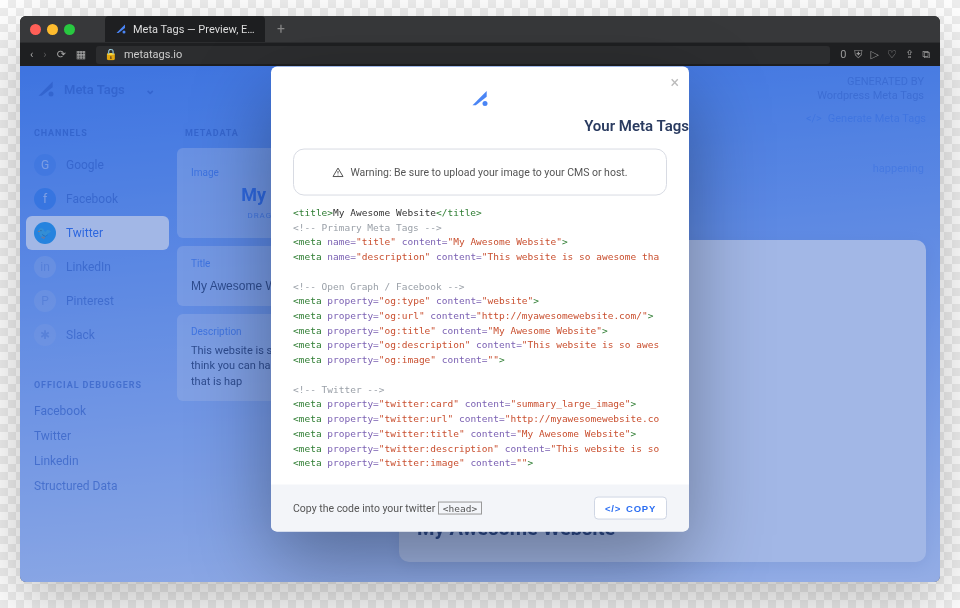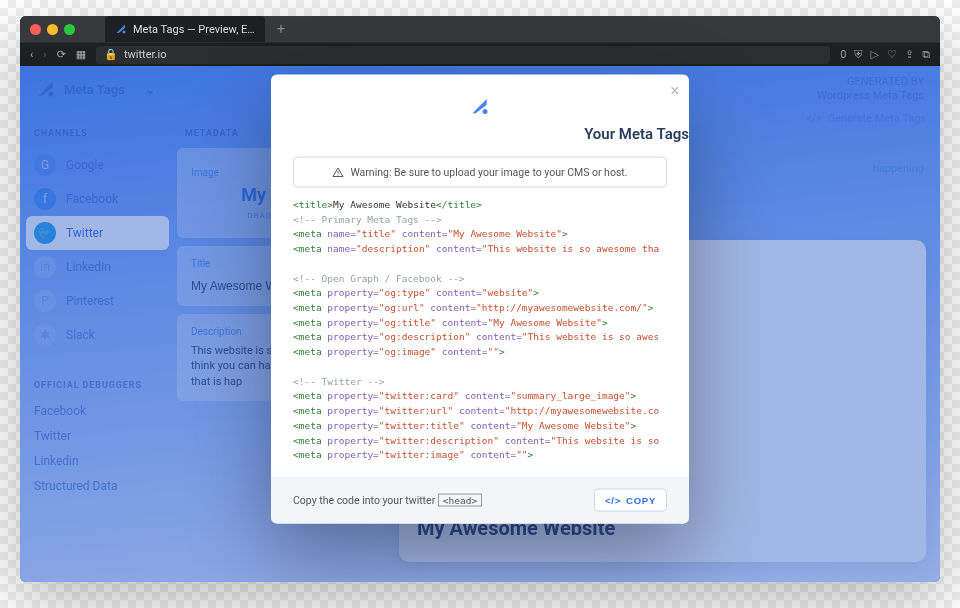--- a/index.html
+++ b/index.html
@@ -63,21 +63,21 @@
   .preview-text{position:absolute;top:50px;right:16px;font-size:11px;color:#2b6ef2;opacity:.4}
 
   
   .backdrop{position:absolute;inset:0;background:rgba(49,95,199,.45)}
 
   
   .modal{position:absolute;left:50%;top:50%;transform:translate(-50%,-50%);width:418px;background:#fff;border-radius:6px;box-shadow:0 30px 80px rgba(0,0,0,.35);padding:22px 0 0;z-index:10}
   .modal .close{position:absolute;right:10px;top:6px;color:#bbb;font-size:16px;cursor:pointer}
   .modal .mlogo{width:24px;height:20px;margin:0 auto 8px;display:block}
   .modal h3{text-align:right;font-size:15px;font-weight:600;color:#2a3b60;margin-bottom:14px}
-  .warn{margin:0 22px 10px;border:1px solid #d8dbe3;border-radius:4px;font-size:10.5px;color:#555;padding:8px 10px;display:flex;gap:6px;align-items:center;justify-content:center}
+  .warn{margin:0 22px 10px;border:1px solid #d8dbe3;border-radius:11px;font-size:10.5px;color:#555;padding:16px 10px;display:flex;gap:6px;align-items:center;justify-content:center}
   .code{margin:0 22px;font-family:ui-monospace,Menlo,Consolas,monospace;font-size:9.5px;line-height:1.55;color:#333;overflow:hidden;white-space:nowrap}
   .code .row{display:block}
   .c-cm{color:#9aa0a8}
   .c-tag{color:#2e7d32}
   .c-attr{color:#7b61b3}
   .c-val{color:#c94f2f}
   .mfoot{margin-top:14px;background:#f3f5f9;border-radius:0 0 6px 6px;padding:12px 22px;display:flex;align-items:center;justify-content:space-between}
   .mfoot .hint{font-size:10.5px;color:#555}
   .headbox{border:1px solid #999;border-radius:0;padding:0 4px;font-family:ui-monospace,monospace;font-size:9.5px}
   .copy{border:1px solid #cfd6e4;background:#fff;color:#2b6ef2;font-size:9.5px;font-weight:700;letter-spacing:.08em;padding:5px 10px;border-radius:4px;display:flex;gap:5px;align-items:center;cursor:pointer}
@@ -108,21 +108,21 @@
 
   <div class="urlbar">
     <div class="nav">
       <span>‹</span>
       <span style="opacity:.4">›</span>
       <span>⟳</span>
       <span>▦</span>
     </div>
     <div class="url-field">
       <span class="lock">🔒</span>
-      <span>twitter.io</span>
+      <span>metatags.io</span>
     </div>
     <div class="right-icons">
       <span>0</span>
       <span>⛨</span>
       <span>▷</span>
       <span>♡</span>
       <span>⇪</span>
       <span>⧉</span>
     </div>
   </div>

